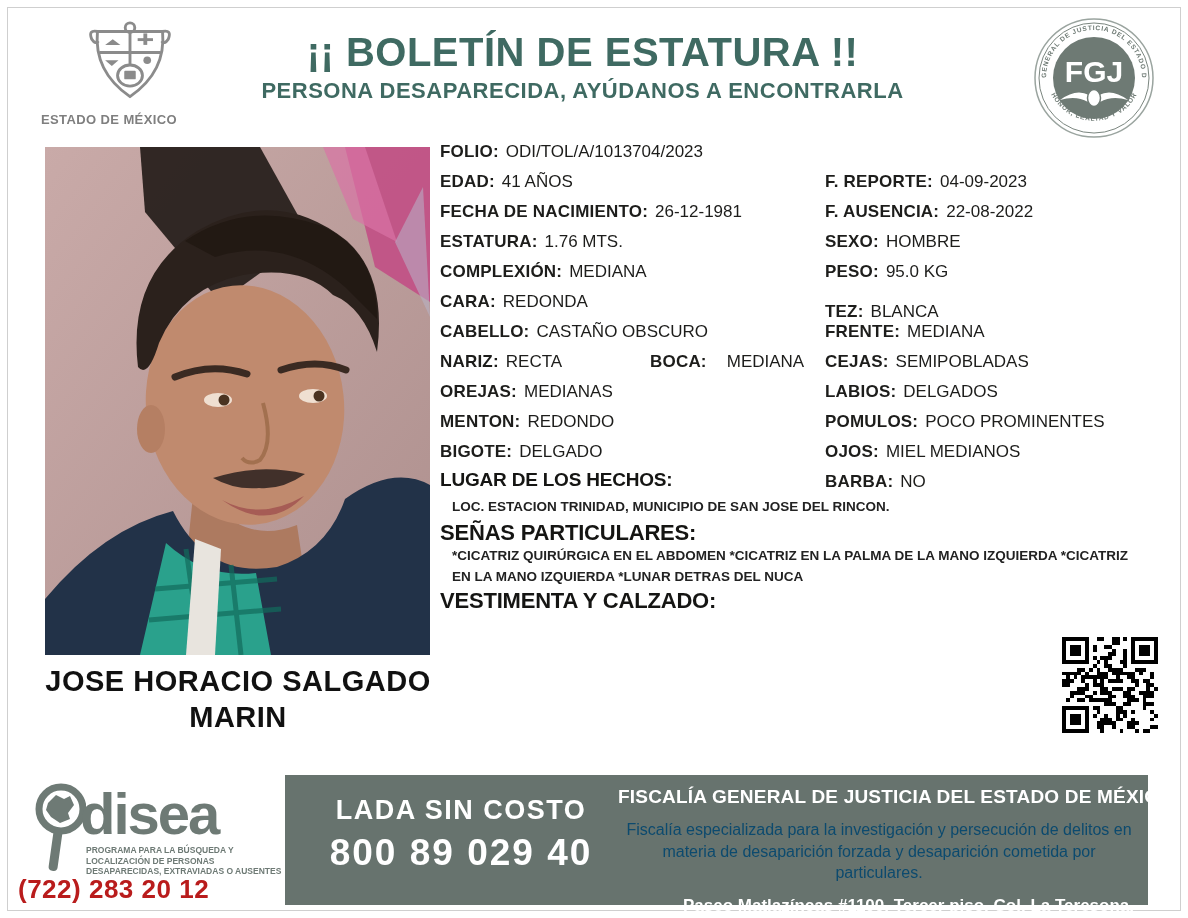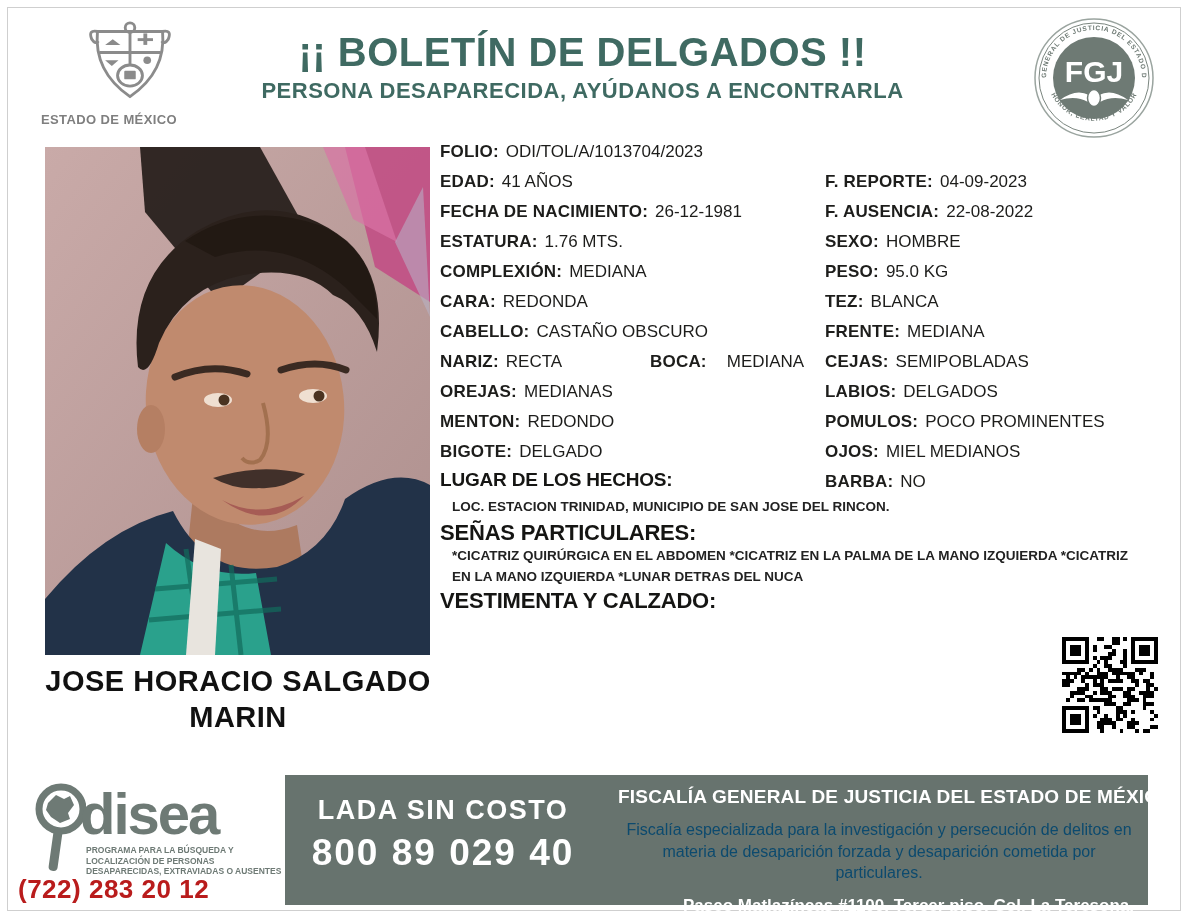--- a/index.html
+++ b/index.html
@@ -29,21 +29,21 @@
   .boca-pair{position:absolute;left:210px;top:0;}
   .boca-pair .lbl{font-weight:800;margin-right:20px;}
   .section-lbl{font-size:21px;font-weight:800;letter-spacing:-.2px;color:#151513;white-space:nowrap;}
   .small-text{font-size:13.5px;font-weight:700;color:#222;line-height:1.55;}
 
   
   .qr{left:1062px;top:637px;width:96px;height:96px;}
 
   
   .footer-bar{left:285px;top:775px;width:863px;height:130px;background:#67736e;}
-  .lada-block{left:283px;top:795px;width:320px;text-align:center;color:#fff;}
+  .lada-block{left:301px;top:795px;width:320px;text-align:center;color:#fff;}
   .lada-label{font-size:27px;font-weight:800;letter-spacing:1.5px;white-space:nowrap;}
   .lada-number{font-size:37px;font-weight:800;letter-spacing:2px;margin-top:6px;white-space:nowrap;}
   .fisc-block{left:618px;top:786px;width:522px;color:#fff;}
   .fisc-title{text-align:center;font-size:19px;font-weight:800;letter-spacing:.2px;white-space:nowrap;}
   .fisc-desc{text-align:center;font-size:16px;font-weight:400;color:#0c4a6e;margin-top:11px;line-height:1.35;}
   .fisc-addr{text-align:right;font-size:17px;font-weight:800;margin-top:11px;line-height:1.3;padding-right:6px;}
 
   .odisea-text{left:80px;top:780px;font-size:58px;font-weight:800;color:#6e7a75;letter-spacing:-2px;}
   .odisea-tagline{left:86px;top:845px;width:205px;font-size:8.5px;font-weight:700;color:#6e7a75;line-height:1.25;}
   .phone{left:18px;top:874px;width:256px;text-align:left;font-size:26px;font-weight:800;
@@ -69,21 +69,21 @@
       <rect x="58" y="19" width="16" height="3"></rect>
       <rect x="64" y="14" width="4" height="12"></rect>
       <path d="M24,42 h14 l-7,6 z"></path>
       <circle cx="68" cy="42" r="4"></circle>
       <ellipse cx="50" cy="58" rx="13" ry="11" fill="none" stroke="#8b8b8b" stroke-width="3"></ellipse>
       <rect x="44" y="53" width="12" height="9" rx="1"></rect>
     </g>
   </svg>
   <div class="abs estado-caption">ESTADO DE MÉXICO</div>
 
-  <div class="abs title">¡¡ BOLETÍN DE DELGADOS !!</div>
+  <div class="abs title">¡¡ BOLETÍN DE ESTATURA !!</div>
   <div class="abs subtitle">PERSONA DESAPARECIDA, AYÚDANOS A ENCONTRARLA</div>
 
   <svg class="abs" style="left:1032px;top:16px" width="124" height="124" viewBox="0 0 124 124">
     <circle cx="62" cy="62" r="59" fill="#ffffff" stroke="#9aa49f" stroke-width="1.5"></circle>
     <circle cx="62" cy="62" r="55" fill="none" stroke="#7b867f" stroke-width="1"></circle>
     <defs>
       <path id="ringtop" d="M14,62 A48,48 0 1 1 110,62"></path>
       <path id="ringbot" d="M20,80 A48,48 0 0 0 104,80"></path>
     </defs>
     <text font-size="6.6" font-weight="bold" fill="#6e7a74" letter-spacing="0.8">
@@ -183,21 +183,21 @@
   </div>
   <div class="frow rcol" style="top:202px">
     <span class="lbl">F. AUSENCIA:</span><span class="val">22-08-2022</span>
   </div>
   <div class="frow rcol" style="top:232px">
     <span class="lbl">SEXO:</span><span class="val">HOMBRE</span>
   </div>
   <div class="frow rcol" style="top:262px">
     <span class="lbl">PESO:</span><span class="val">95.0 KG</span>
   </div>
-  <div class="frow rcol" style="top:292px">
+  <div class="frow rcol" style="top:302px">
     <span class="lbl">TEZ:</span><span class="val">BLANCA</span>
   </div>
   <div class="frow rcol" style="top:322px">
     <span class="lbl">FRENTE:</span><span class="val">MEDIANA</span>
   </div>
   <div class="frow rcol" style="top:352px">
     <span class="lbl">CEJAS:</span><span class="val">SEMIPOBLADAS</span>
   </div>
   <div class="frow rcol" style="top:382px">
     <span class="lbl">LABIOS:</span><span class="val">DELGADOS</span>

